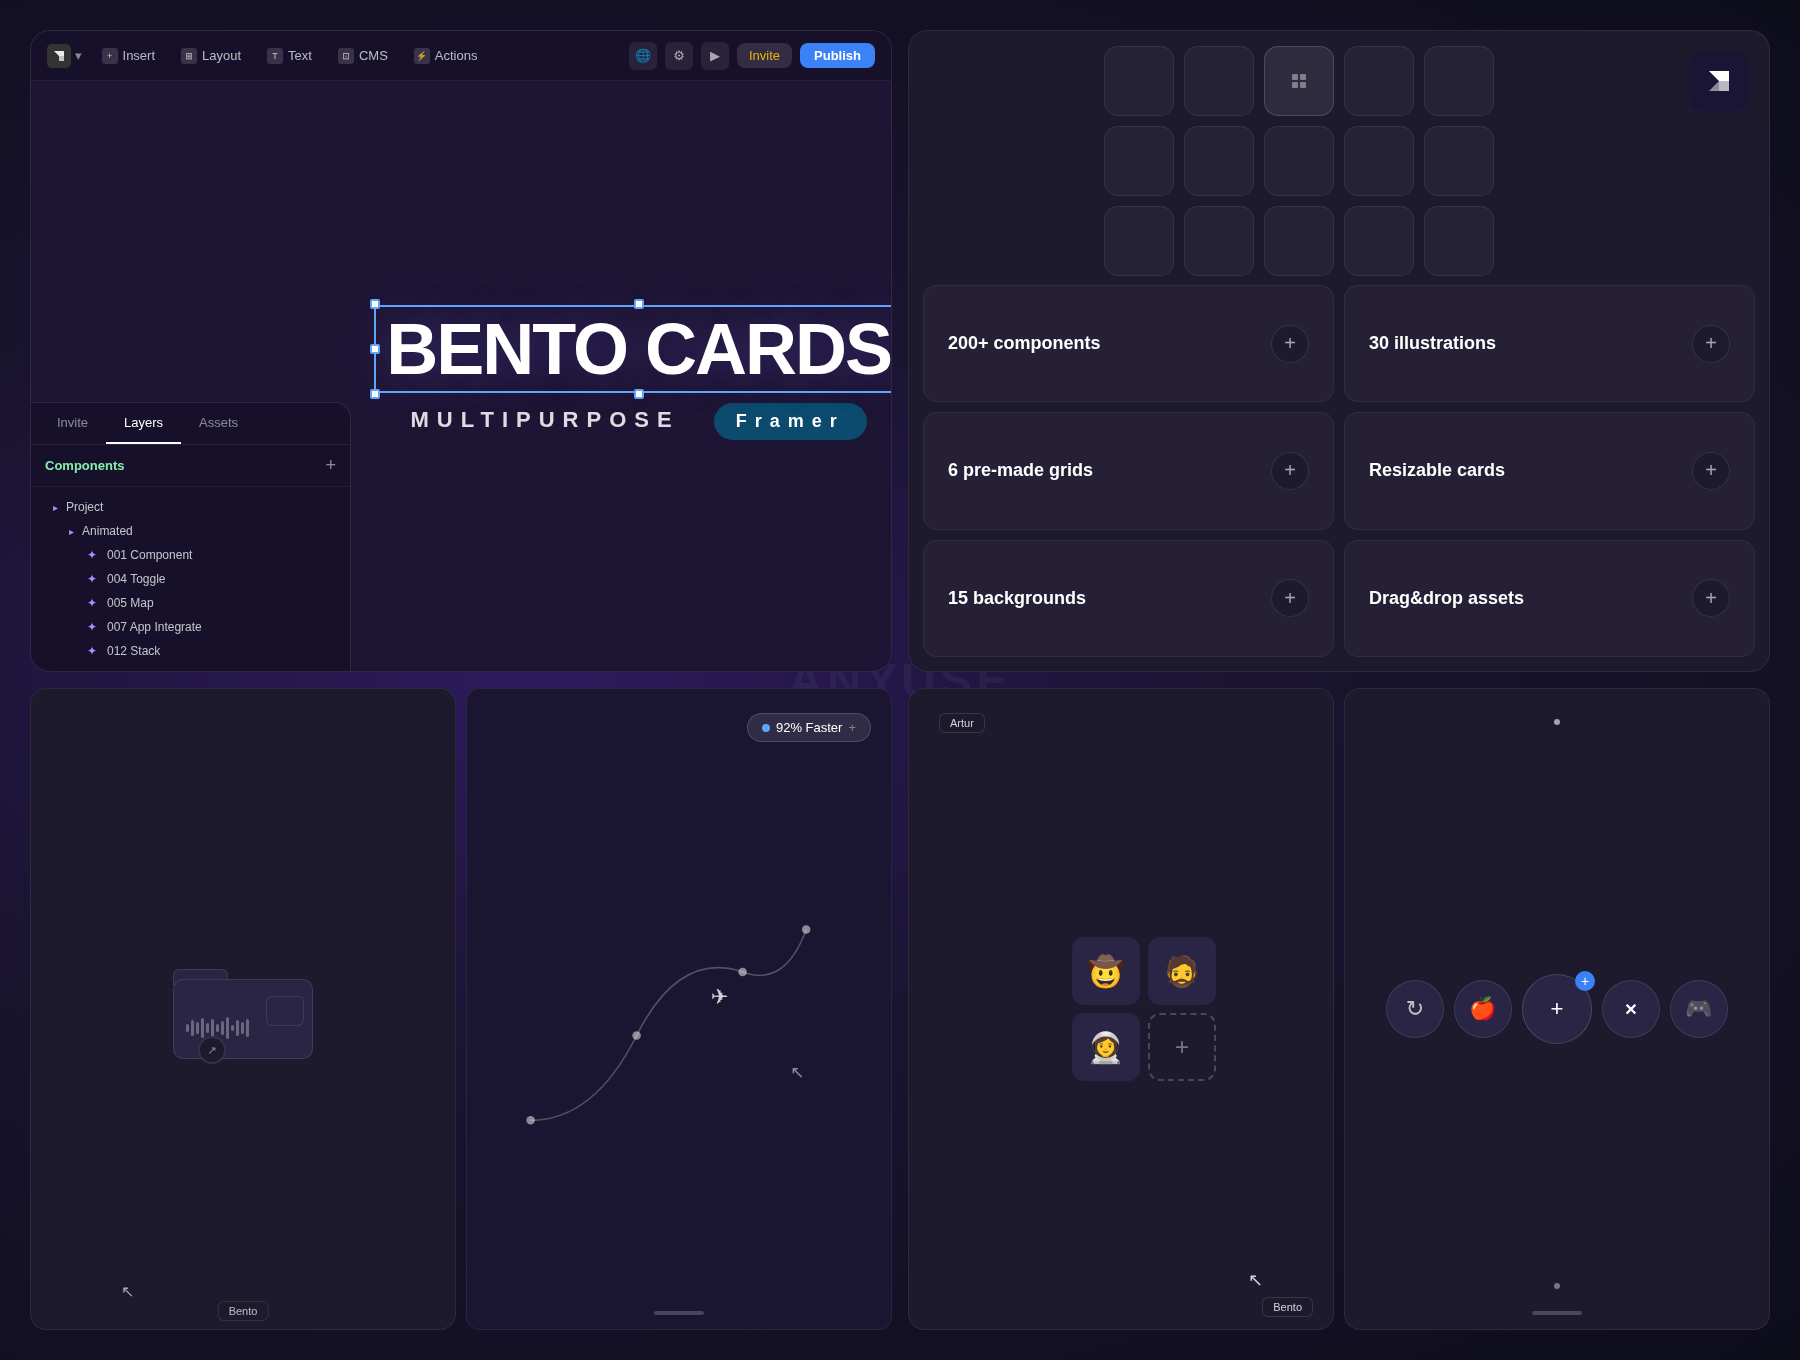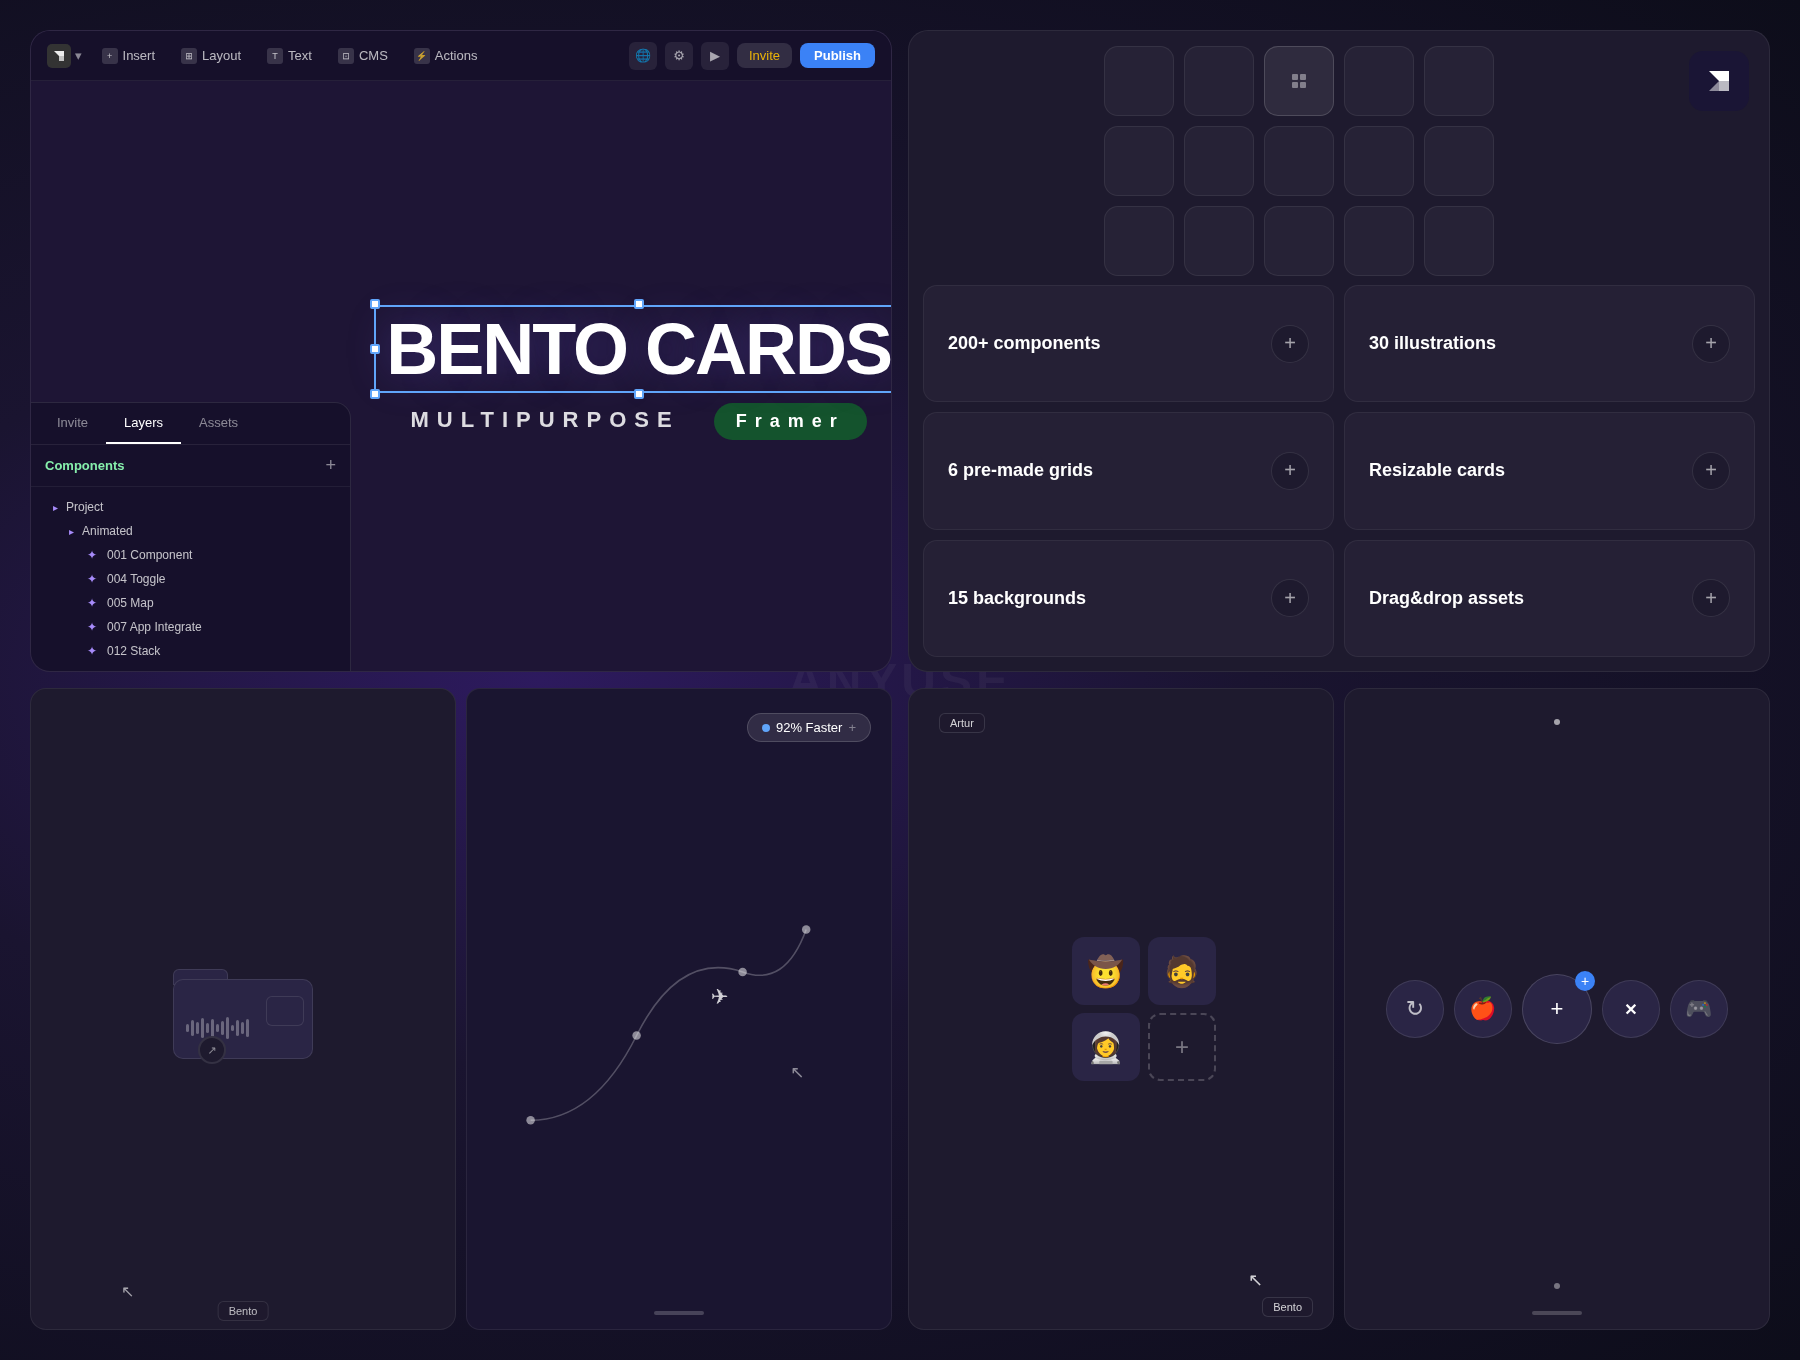--- a/index.html
+++ b/index.html
@@ -190,21 +190,21 @@
     .bento-subtitle {
       font-size: 22px;
       font-weight: 600;
       color: rgba(255,255,255,0.85);
       letter-spacing: 8px;
       margin-top: 8px;
     }
 
     .framer-badge {
       display: inline-block;
-      background: #14532d;
+      background: #0c4a6e;
       color: white;
       border-radius: 50px;
       padding: 8px 22px;
       font-size: 18px;
       font-weight: 600;
       margin-top: 10px;
       margin-left: 20px;
     }
 
     

